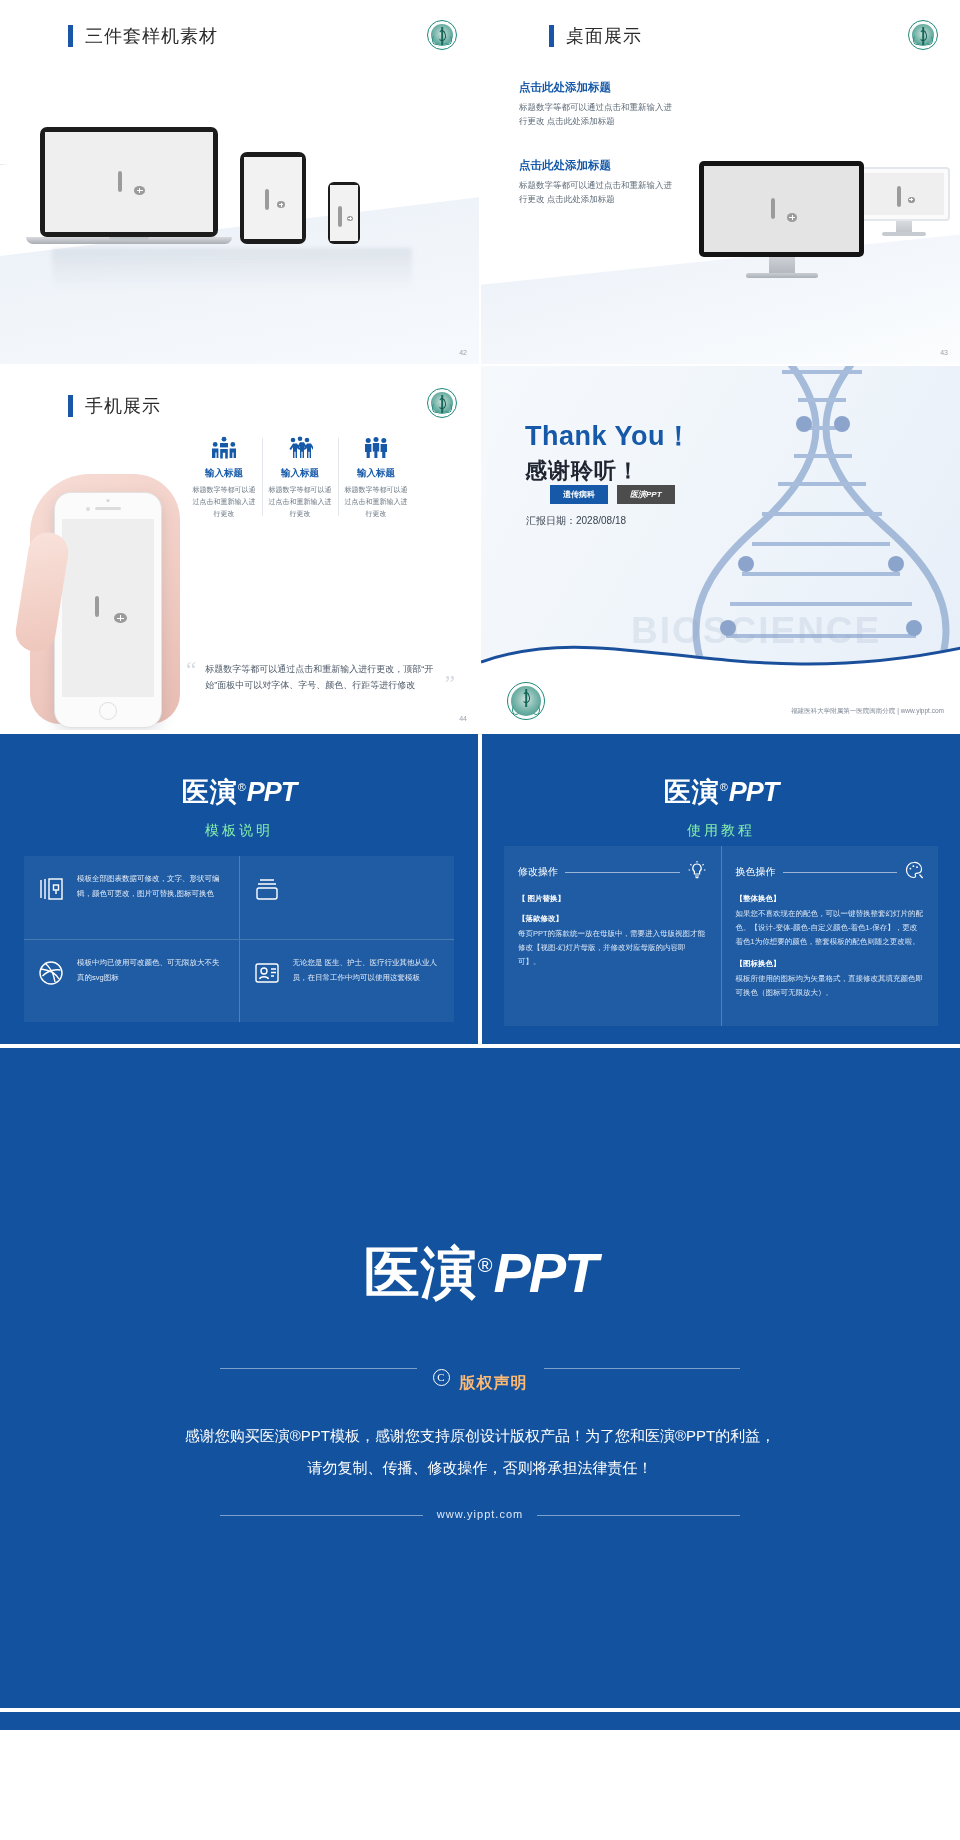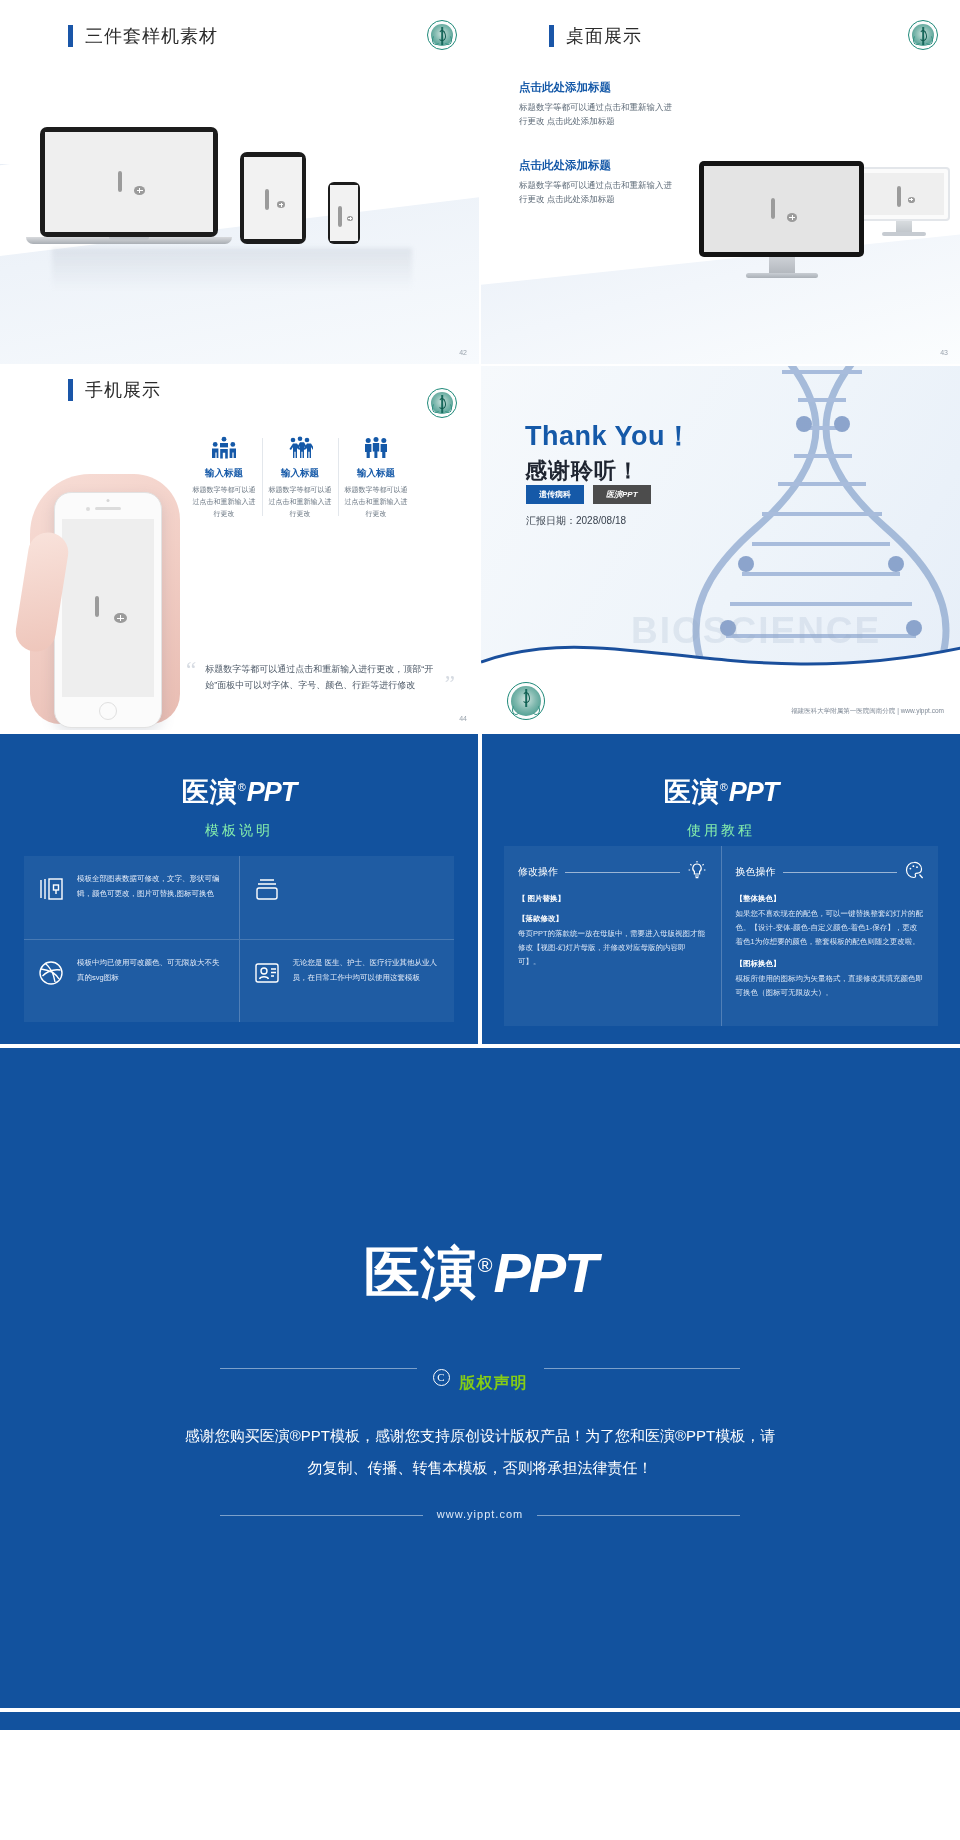--- a/index.html
+++ b/index.html
@@ -127,21 +127,21 @@
   
   .s45 { background:linear-gradient(120deg,#f6f9fc 0%,#eef4fa 55%,#e6eef8 100%); }
   .s45 .dna { position:absolute; right:-26px; top:-38px; width:300px; height:420px; opacity:.88; }
   .s45 .watermark { position:absolute; left:150px; bottom:78px; font-size:37px; font-weight:bold;
       letter-spacing:2px; color:rgba(150,168,195,.20); }
   .ty-main { position:absolute; left:44px; top:52px; }
   .ty-main .en { font-size:27px; font-weight:bold; color:#1559a8; letter-spacing:.5px; }
   .ty-main .cn { font-size:22px; font-weight:bold; color:#1e2430; margin-top:2px; letter-spacing:1px; }
   .ty-tags { position:absolute; left:45px; top:119px; display:flex; gap:9px; }
   .ty-tags span { font-size:8px; font-weight:bold; color:#fff; padding:4px 13px; }
-  .ty-tags .t1 { background:#1559a8; }
+  .ty-tags .t1 { background:#1559a8;margin-left:24px; }
   .ty-tags .t2 { background:#4c4c4c;font-style:italic; }
   .ty-date { position:absolute; left:45px; top:148px; font-size:10px; color:#39424e; }
   .s45 .wave { position:absolute; left:0; right:0; bottom:0; height:108px; overflow:hidden; }
   .s45 .footline { position:absolute; right:16px; bottom:14px; font-size:6.5px; color:#7d8794; }
   .s45 .footcrest { position:absolute; left:26px; bottom:10px; }
 
   
   .blue-row { display:flex; width:960px; margin-top:4px; }
   .blue { width:478px; height:310px; background:#12529e; position:relative; }
   .blue.right { margin-left:4px; }
@@ -175,21 +175,21 @@
   
   .copy { width:960px; height:660px; background:#12529e; margin-top:4px;
       position:relative; display:flex; flex-direction:column; align-items:center; justify-content:center; }
   .copy .bigbrand { font-size:56px; color:#fff; font-weight:bold; letter-spacing:1px; }
   .copy .bigbrand .reg { font-size:20px; vertical-align:super; font-weight:normal; }
   .copy .bigbrand .ppt { font-style:italic; letter-spacing:-2px; }
   .copy .rule { width:520px; height:1px; background:rgba(255,255,255,.45); margin:56px 0 0; }
   .copy .cr { display:flex; align-items:center; gap:10px; margin-top:-9px; background:#12529e; padding:0 16px; }
   .copy .cr .cmark { width:17px; height:17px; border:1.6px solid #fff; border-radius:50%;
       color:#fff; font-size:11px; display:flex; align-items:center; justify-content:center; font-family:"Liberation Serif",serif; }
-  .copy .cr h3 { font-size:16px; color:#84cc16; font-weight:bold; letter-spacing:1px;margin-top:13px; }
+  .copy .cr h3 { font-size:16px; color:#fdba74; font-weight:bold; letter-spacing:1px;margin-top:13px; }
   .copy .para { width:600px; text-align:center; font-size:15px; color:#fff; line-height:2.1; margin-top:26px; }
   .copy .rule2 { width:520px; height:1px; background:rgba(255,255,255,.45); margin-top:32px; }
   .copy .url { margin-top:-8px; background:#12529e; padding:0 14px; font-size:11px; color:#dfeaf7; letter-spacing:1px; }
   .tailbar { width:960px; height:18px; background:#12529e; margin-top:4px; }
 </style>
 </head>
 <body>
 
 <div class="page">
 
@@ -298,21 +298,21 @@
           <div class="foot"></div>
       </div>
 
       <div class="page-num">43</div>
     </div>
   </div>
 
   <div class="slide-row" style="margin-top:2px;">
 
     <div class="slide-half s44">
-      <div class="sl-title" style="left:24px; top:12px;">
+      <div class="sl-title" style="left:24px; top:28px;">
         <span class="sl-bar"></span>
         <span class="sl-text">手机展示</span>
       </div>
 
       <div class="crest" style="right:22px; top:22px;">
         <span class="inner"></span>
           <span class="rod"></span>
           <span class="snake"></span>
         <span class="lau-l"></span>
           <span class="lau-r"></span>
@@ -562,20 +562,20 @@
 
   <div class="copy">
     <div class="bigbrand"><span>医演</span><span class="reg">®</span><span class="ppt">PPT</span></div>
 
     <div class="rule"></div>
     <div class="cr">
       <span class="cmark">C</span>
       <h3>版权声明</h3>
     </div>
 
-    <div class="para">感谢您购买医演®PPT模板，感谢您支持原创设计版权产品！为了您和医演®PPT模板，请勿复制、传播、转售本模板，否则将承担法律责任！</div>
+    <div class="para">感谢您购买医演®PPT模板，感谢您支持原创设计版权产品！为了您和医演®PPT的利益，请勿复制、传播、修改操作，否则将承担法律责任！</div>
 
     <div class="rule2"></div>
     <div class="url">www.yippt.com</div>
   </div>
 
   <div class="tailbar"></div>
 </div>
 
 </body></html>

